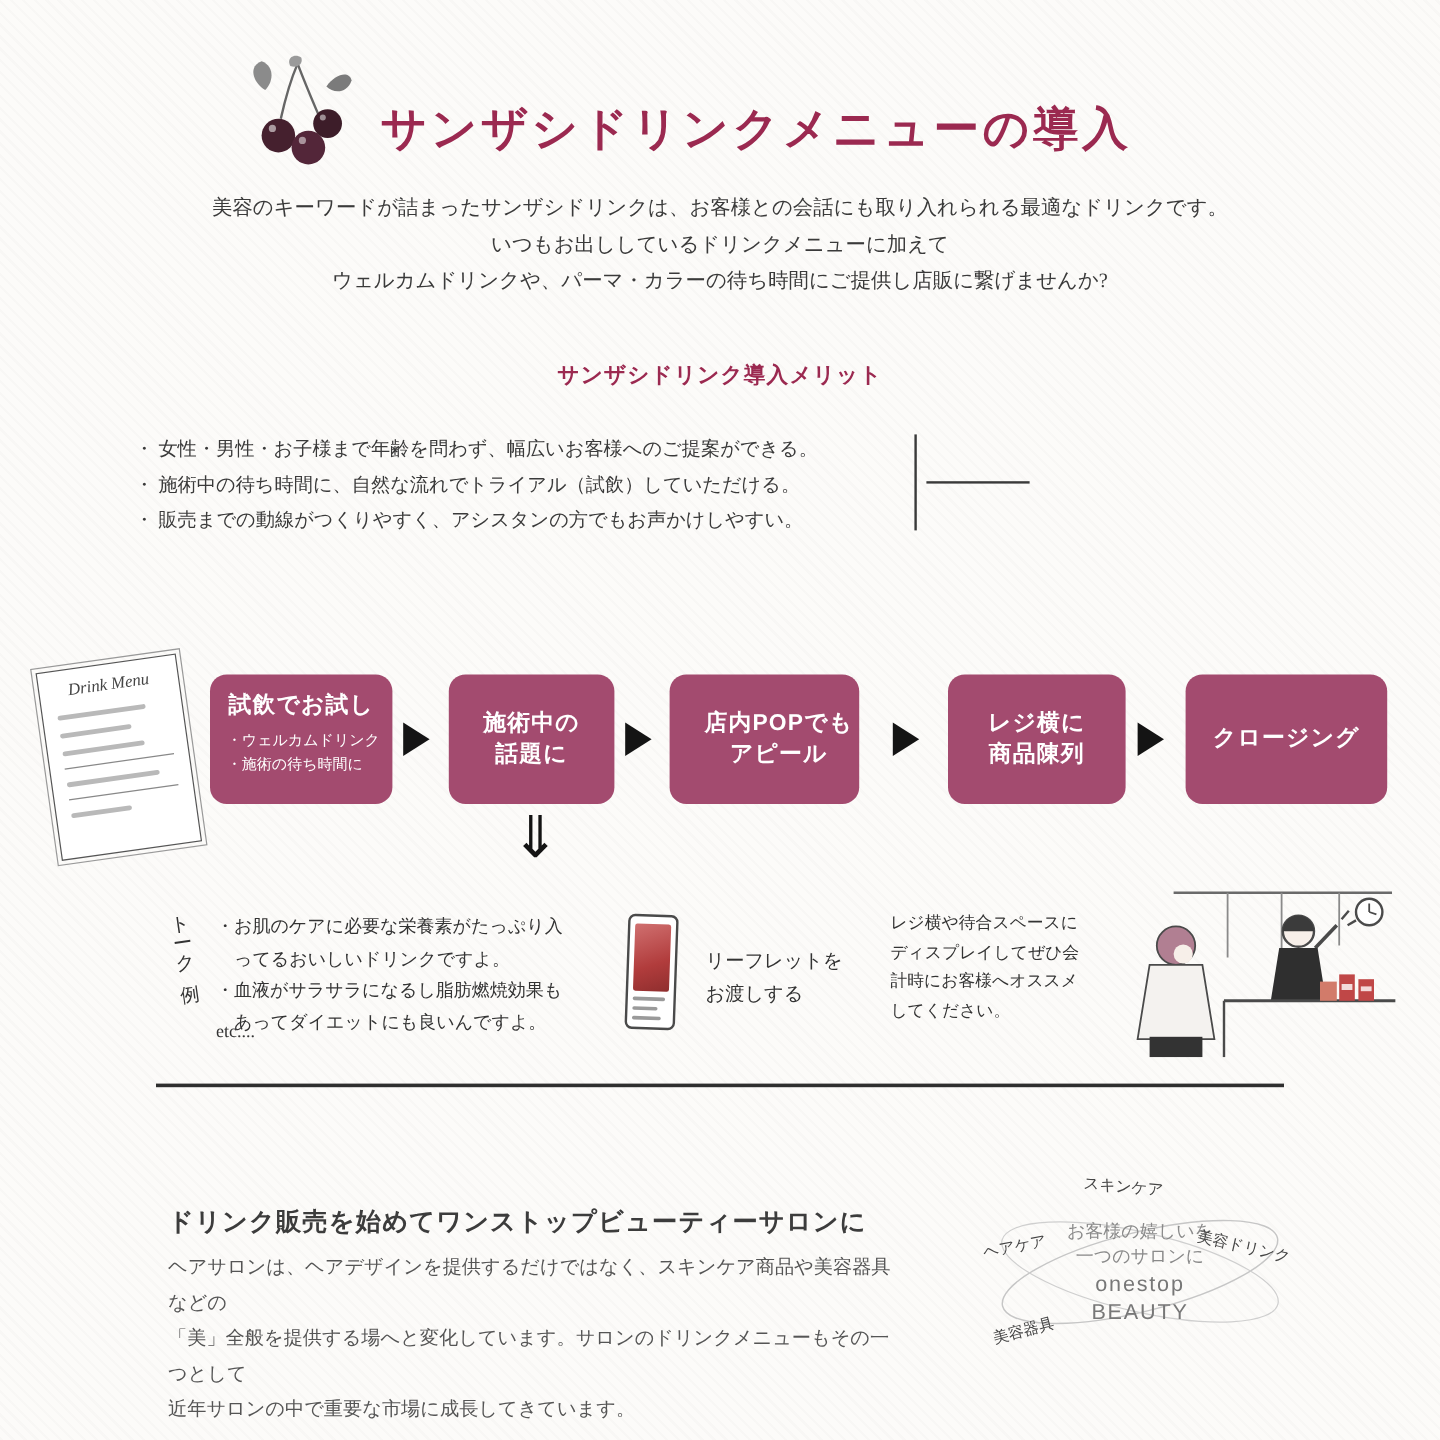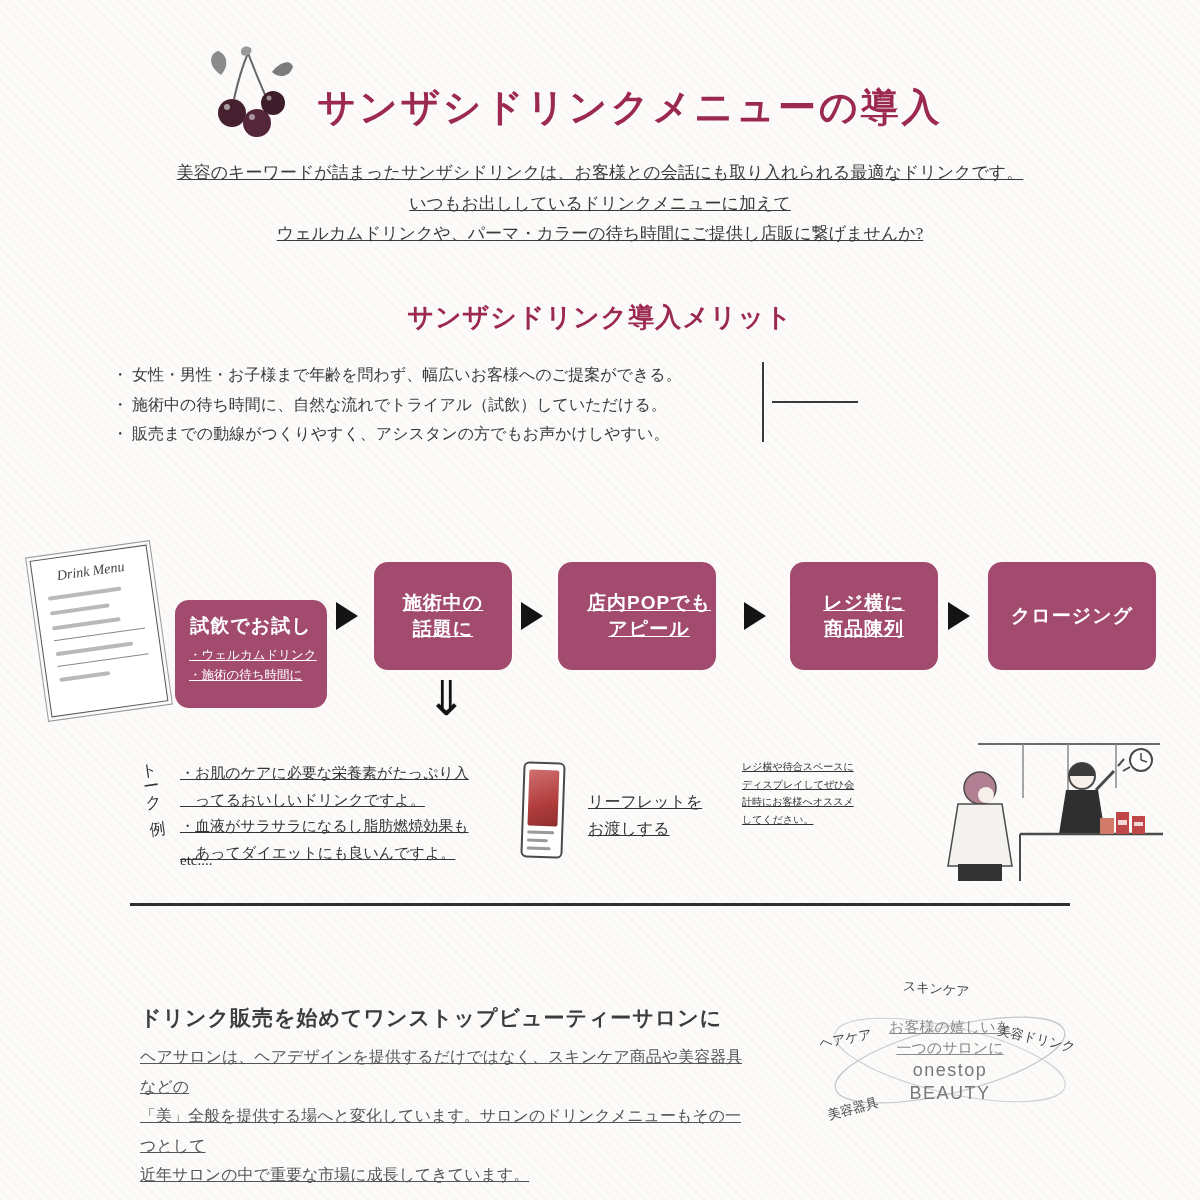--- a/index.html
+++ b/index.html
@@ -4,35 +4,35 @@
 <style>
   :root{
     --maroon:#9b2950;
     --box-fill:#a34b6f;
     --accent-red:#c04747;
     --paper:#fcfbf9;
     --ink:#333;
   }
   *{margin:0;padding:0;box-sizing:border-box;}
   html,body{background:#fff;}
-  .pre{white-space:pre-line;text-decoration:underline;}
+  .pre{white-space:pre-line;}
   #page{
     position:relative;width:1200px;height:1200px;margin:0 auto;
     background:var(--paper);
     background-image:repeating-linear-gradient(45deg, rgba(0,0,0,0.015) 0 2px, transparent 2px 7px);
     overflow:hidden;
     font-family:"Liberation Serif","DejaVu Serif",serif;
     color:var(--ink);
   }
   .abs{position:absolute;}
   
   #title{left:250px;top:82px;width:760px;text-align:center;font-size:38px;font-weight:bold;color:var(--maroon);letter-spacing:3px;}
   #intro{left:100px;top:158px;width:1000px;text-align:center;font-size:17px;line-height:1.8;color:#3a3a3a;}
   
-  #merit-title{left:0;top:300px;width:1200px;text-align:center;font-size:26px;font-weight:bold;color:var(--maroon);letter-spacing:1px;}
+  #merit-title{left:0;top:300px;width:1200px;text-align:center;font-size:18px;font-weight:bold;color:var(--maroon);letter-spacing:1px;}
   #merit-items{left:112px;top:360px;width:640px;font-size:16px;line-height:1.85;color:#3a3a3a;}
   #merit-vline{left:762px;top:362px;height:80px;width:0;border-left:2px solid #3a3a3a;}
   #merit-hline{left:772px;top:401px;width:86px;height:0;border-top:2px solid #3a3a3a;}
   #merit-highlight{left:880px;top:368px;width:260px;font-size:22px;font-weight:bold;line-height:1.55;color:#222;letter-spacing:1px;}
   
   #flow-frame{left:15px;top:490px;width:1168px;height:388px;border:2px solid #4a4a4a;}
   #flow-title{top:-19px;left:50%;transform:translateX(-50%);background:var(--paper);padding:0 18px;font-size:23px;font-weight:bold;color:var(--maroon);letter-spacing:2px;white-space:nowrap;}
   
   .step-box{position:absolute;top:562px;height:108px;background:var(--box-fill);border-radius:14px;color:#fff;font-family:"Liberation Sans","DejaVu Sans",sans-serif;}
   .step-label{font-size:19px;font-weight:bold;letter-spacing:1px;line-height:1.35;text-align:center;}
@@ -48,21 +48,21 @@
   .menu-rule{height:0;border-top:1px solid #888;margin-top:10px;}
   
   #talk-label{left:140px;top:752px;writing-mode:vertical-rl;font-size:16px;letter-spacing:7px;color:#333;transform:rotate(-8deg);}
   #talk-text{left:180px;top:760px;width:312px;font-size:15px;line-height:1.78;color:#333;}
   #talk-etc{left:180px;top:852px;width:300px;text-align:left;padding-right:12px;font-size:15px;color:#333;}
   
   #leaflet{left:522px;top:762px;width:42px;height:96px;background:#fff;border:2px solid #4a4a4a;border-radius:6px;transform:rotate(2deg);padding:6px 4px 4px;}
   #leaflet-photo{width:100%;height:56px;background:linear-gradient(160deg,#d07070 0%,#b13c3c 60%,#8f2e2e 100%);border-radius:2px;}
   .leaflet-bar{height:3px;background:#9a9a9a;margin-top:5px;border-radius:2px;}
   #leaflet-caption{left:588px;top:788px;width:150px;font-size:16px;line-height:1.7;color:#333;}
-  #register-note{left:742px;top:758px;width:205px;font-size:10px;line-height:1.75;color:#333;}
+  #register-note{left:742px;top:758px;width:205px;font-size:14px;line-height:1.75;color:#333;}
   
   #divider{left:130px;top:903px;width:940px;height:3px;background:#2f2f2f;}
   
   #bottom-heading{left:140px;top:1004px;width:640px;font-size:21px;font-weight:bold;color:#3c3c3c;letter-spacing:1px;}
   #bottom-body{left:140px;top:1042px;width:610px;font-size:16px;line-height:1.85;color:#555;}
   
   #diagram{left:805px;top:980px;width:290px;height:160px;}
   #diagram-center{position:absolute;left:75px;top:36px;width:140px;text-align:center;font-family:"Liberation Sans","DejaVu Sans",sans-serif;}
   #diagram-tagline{font-size:15px;color:#8a8a8a;line-height:1.4;}
   .brand-line{font-size:18px;color:#777;letter-spacing:1.5px;line-height:1.15;margin-top:2px;}
@@ -110,21 +110,21 @@
     <div id="menu-card-title">Drink Menu</div>
     <div class="menu-line" style="width:80%"></div>
     <div class="menu-line" style="width:65%"></div>
     <div class="menu-line" style="width:75%"></div>
     <div class="menu-rule"></div>
     <div class="menu-line" style="width:85%"></div>
     <div class="menu-rule"></div>
     <div class="menu-line" style="width:55%"></div>
   </div>
 
-  <div class="step-box has-sub" style="left:175px;width:152px;margin-top:38px;">
+  <div class="step-box has-sub" style="left:175px;width:152px;">
     <div class="step-label">試飲でお試し</div>
     <div class="step-sub pre">・ウェルカムドリンク
 ・施術の待ち時間に</div>
   </div>
   <div class="arrow" style="left:336px;"></div>
 
   <div class="step-box center" style="left:374px;width:138px;">
     <div class="step-label pre">施術中の
 話題に</div>
   </div>

